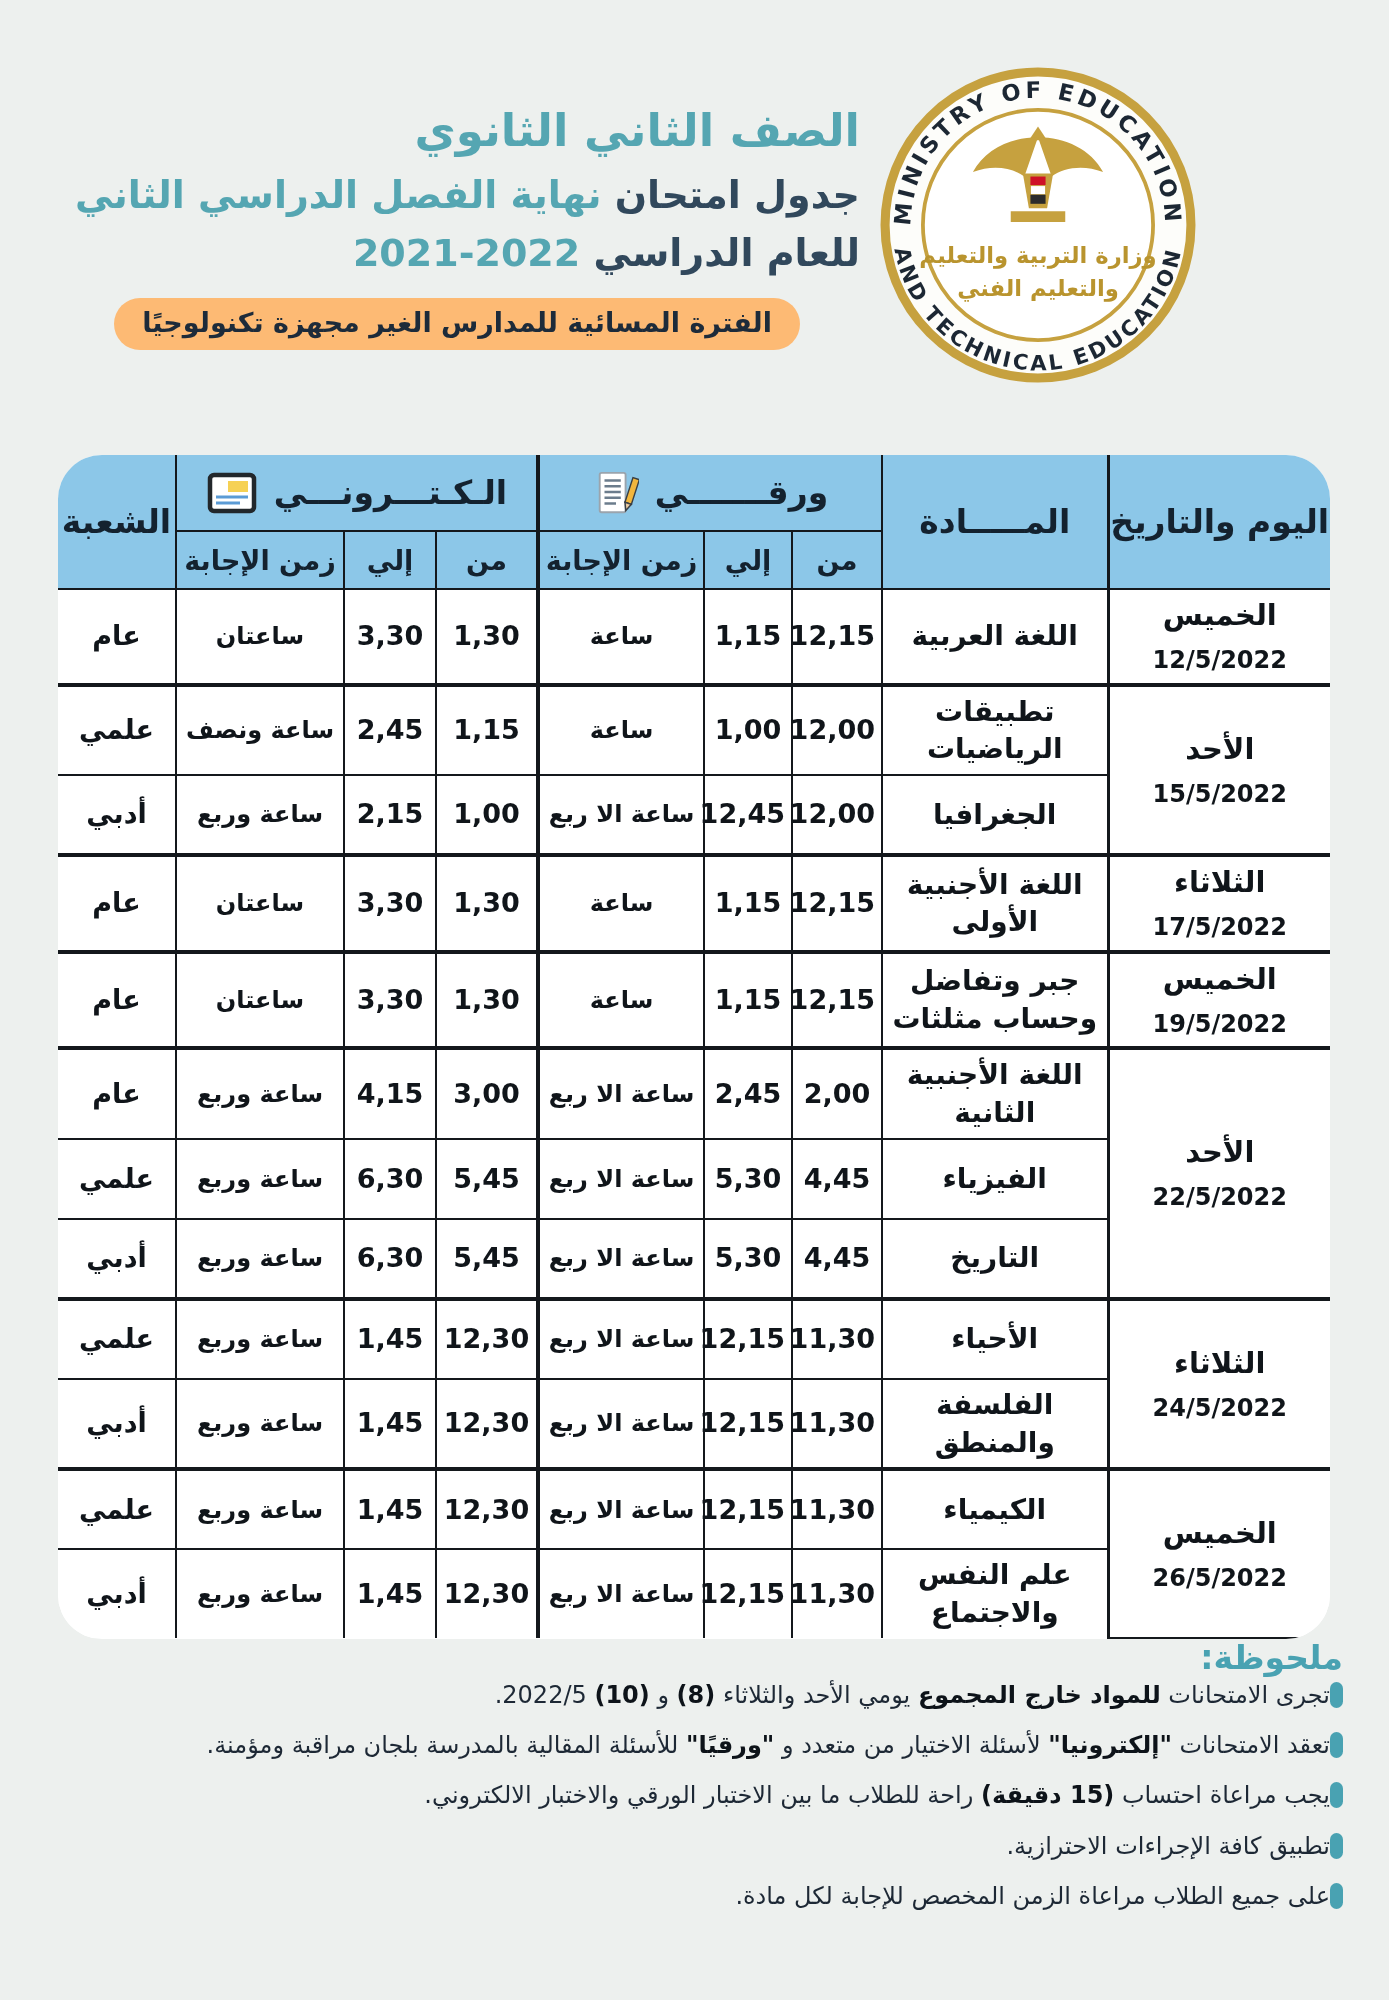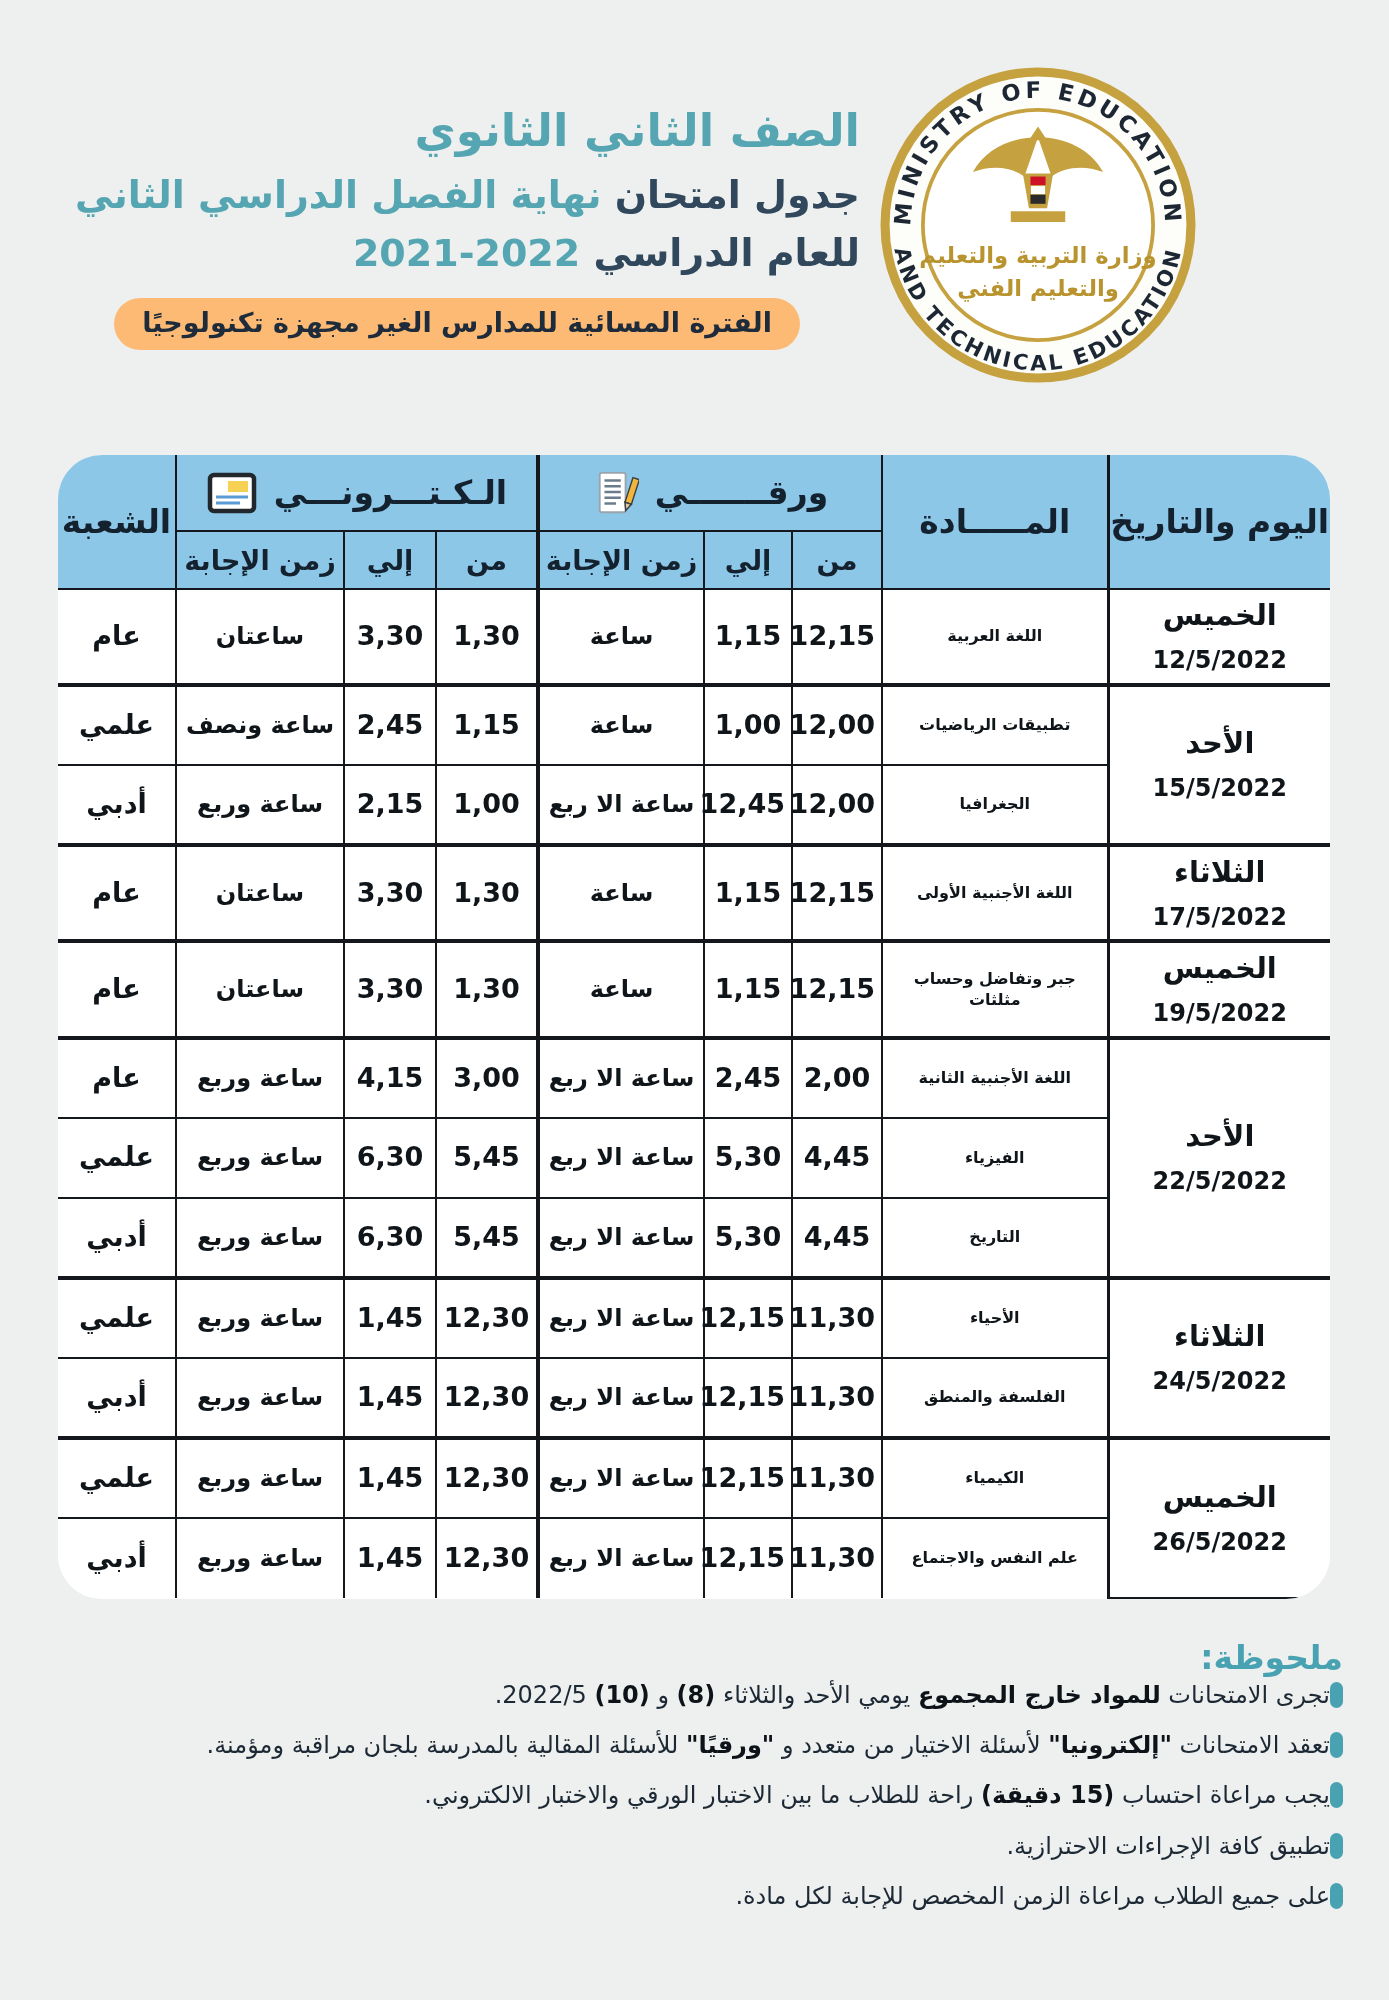--- a/index.html
+++ b/index.html
@@ -20,21 +20,21 @@
   
   .table-wrap { position:absolute; top:455px; right:59px; width:1272px;
                 border-radius:44px; overflow:hidden; background:#fff; }
   table.schedule { width:100%; border-collapse:collapse; table-layout:fixed; direction:rtl; }
   .schedule th, .schedule td { border:2px solid #14181c; text-align:center; vertical-align:middle;
                                font-weight:bold; color:#10151a; }
   .schedule thead th { background:#8cc7e8; color:#14222f; }
   .schedule thead tr.group-row th { height:76px; font-size:33px; }
   .schedule thead tr.sub-row th { height:58px; font-size:27px; }
   .schedule tbody td { height:80px; font-size:27px; background:#fff; padding:6px 6px; line-height:1.35; }
-  .schedule td.col-subject { font-size:16px; }
+  .schedule td.col-subject { font-size:28px; }
   .schedule td.time-cell { font-size:24px; }
   .schedule thead tr:first-child th { border-top:none; }
   .schedule tbody tr:last-child td { border-bottom:none; }
   .schedule .col-day { border-right:none; border-left:3px solid #14181c; }
   .schedule .col-branch { border-left:none; }
   .schedule .sec-left { border-left:4px solid #14181c; }
   .schedule tbody tr.group-start td { border-top:4px solid #14181c; }
   .schedule tbody tr:first-child td { border-top-width:2px; }
   .gwrap { display:flex; align-items:center; justify-content:center; gap:16px; }
   .gwrap .glabel { letter-spacing:1px; }

